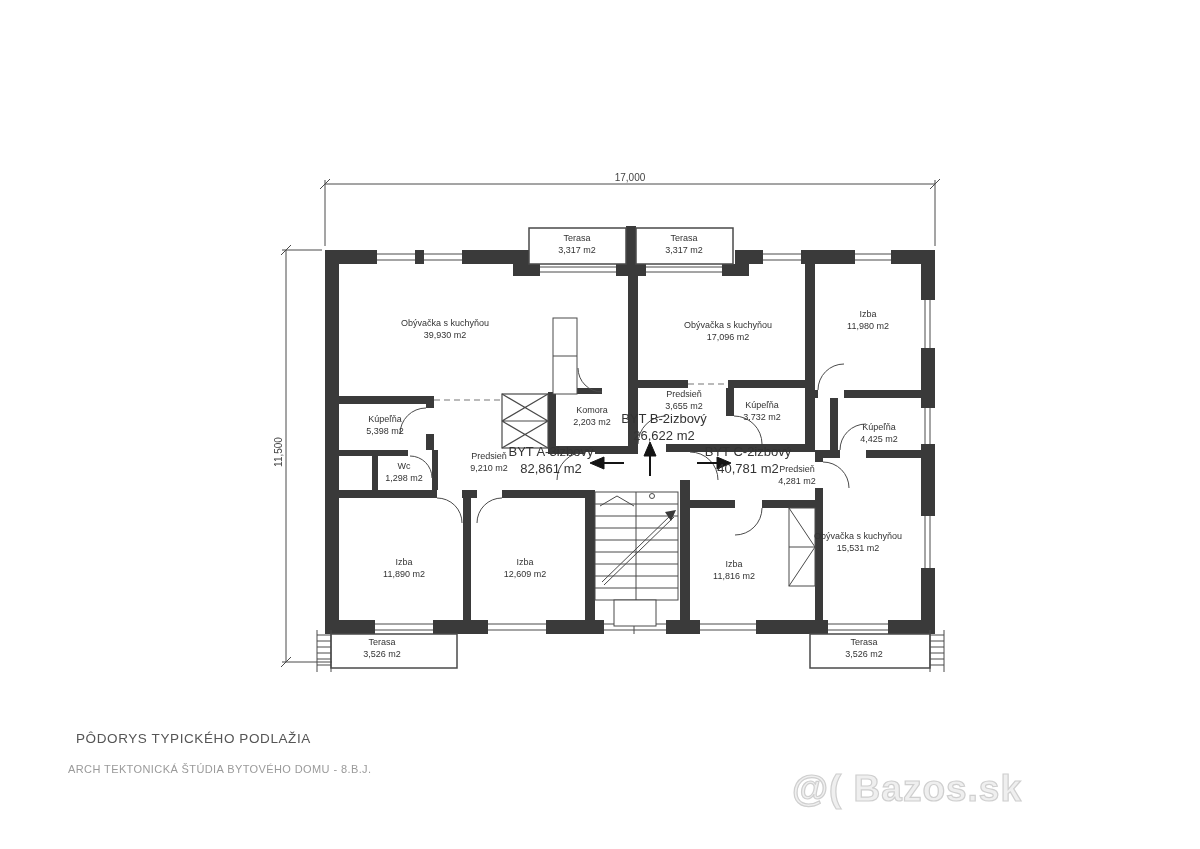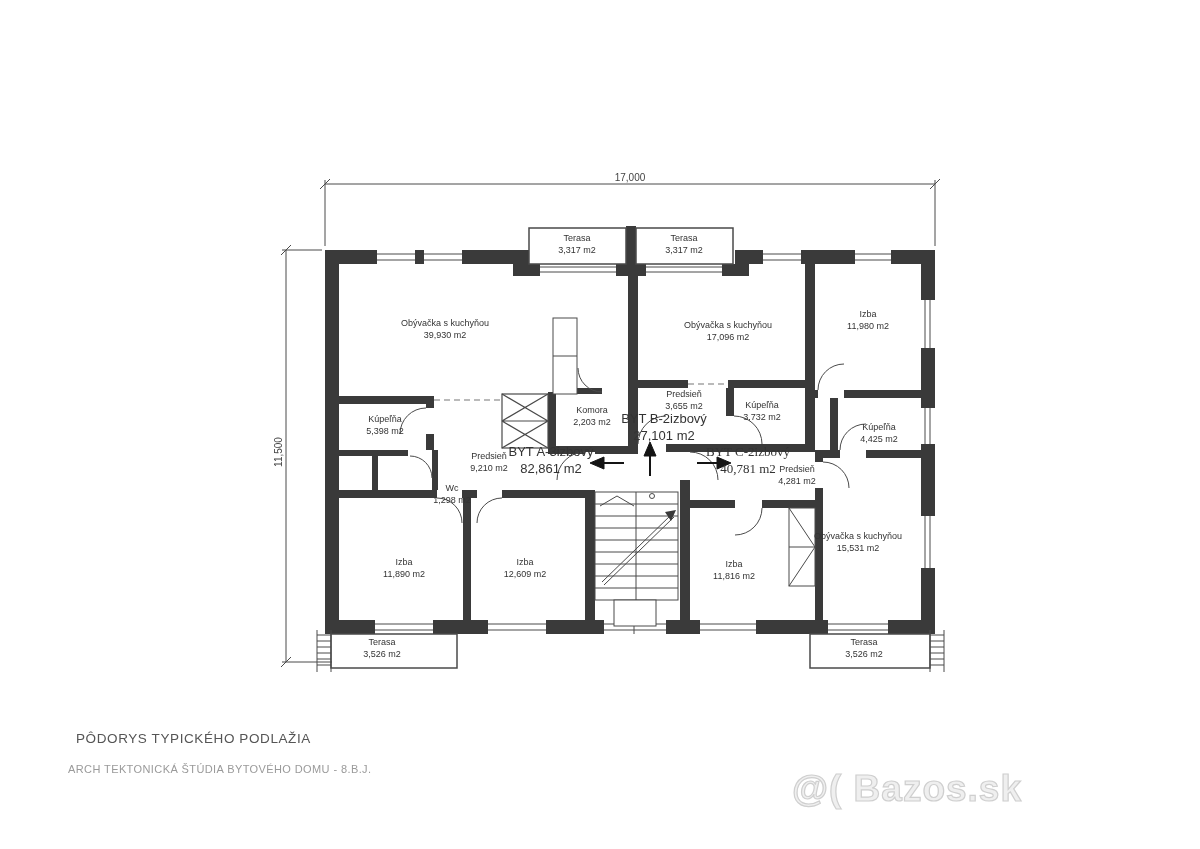--- a/index.html
+++ b/index.html
@@ -190,21 +190,21 @@
       <span>17,096 m2</span>
     </div>
   <div class="lbl" style="left:868px;top:321px;">
     <span>Izba</span>
       <span>11,980 m2</span>
     </div>
   <div class="lbl" style="left:385px;top:426px;">
     <span>Kúpeľňa</span>
       <span>5,398 m2</span>
     </div>
-  <div class="lbl" style="left:404px;top:495px;margin-left:48px;">
+  <div class="lbl" style="left:404px;top:473px;">
     <span>Wc</span>
       <span>1,298 m2</span>
     </div>
   <div class="lbl" style="left:489px;top:463px;">
     <span>Predsieň</span>
       <span>9,210 m2</span>
     </div>
   <div class="lbl" style="left:592px;top:417px;">
     <span>Komora</span>
       <span>2,203 m2</span>
@@ -249,23 +249,23 @@
     <span>Terasa</span>
       <span>3,526 m2</span>
     </div>
 
   <div class="lbl byt" style="left:551px;top:461px;">
     <span>BYT A-3izbový</span>
       <span>82,861 m2</span>
     </div>
   <div class="lbl byt" style="left:664px;top:428px;">
     <span>BYT B-2izbový</span>
-      <span>27,101 m2</span>
-    </div>
-  <div class="lbl byt" style="left:748px;top:461px;font-family:Liberation Serif, serif;">
+      <span>26,622 m2</span>
+    </div>
+  <div class="lbl byt" style="left:748px;top:461px;">
     <span>BYT C-2izbový</span>
       <span>40,781 m2</span>
     </div>
 
   <div class="footer-title">PÔDORYS TYPICKÉHO PODLAŽIA</div>
   <div class="footer-subtitle">ARCH TEKTONICKÁ ŠTÚDIA BYTOVÉHO DOMU - 8.B.J.</div>
 
   <div class="watermark">@( Bazos.sk</div>
 
 </div>

